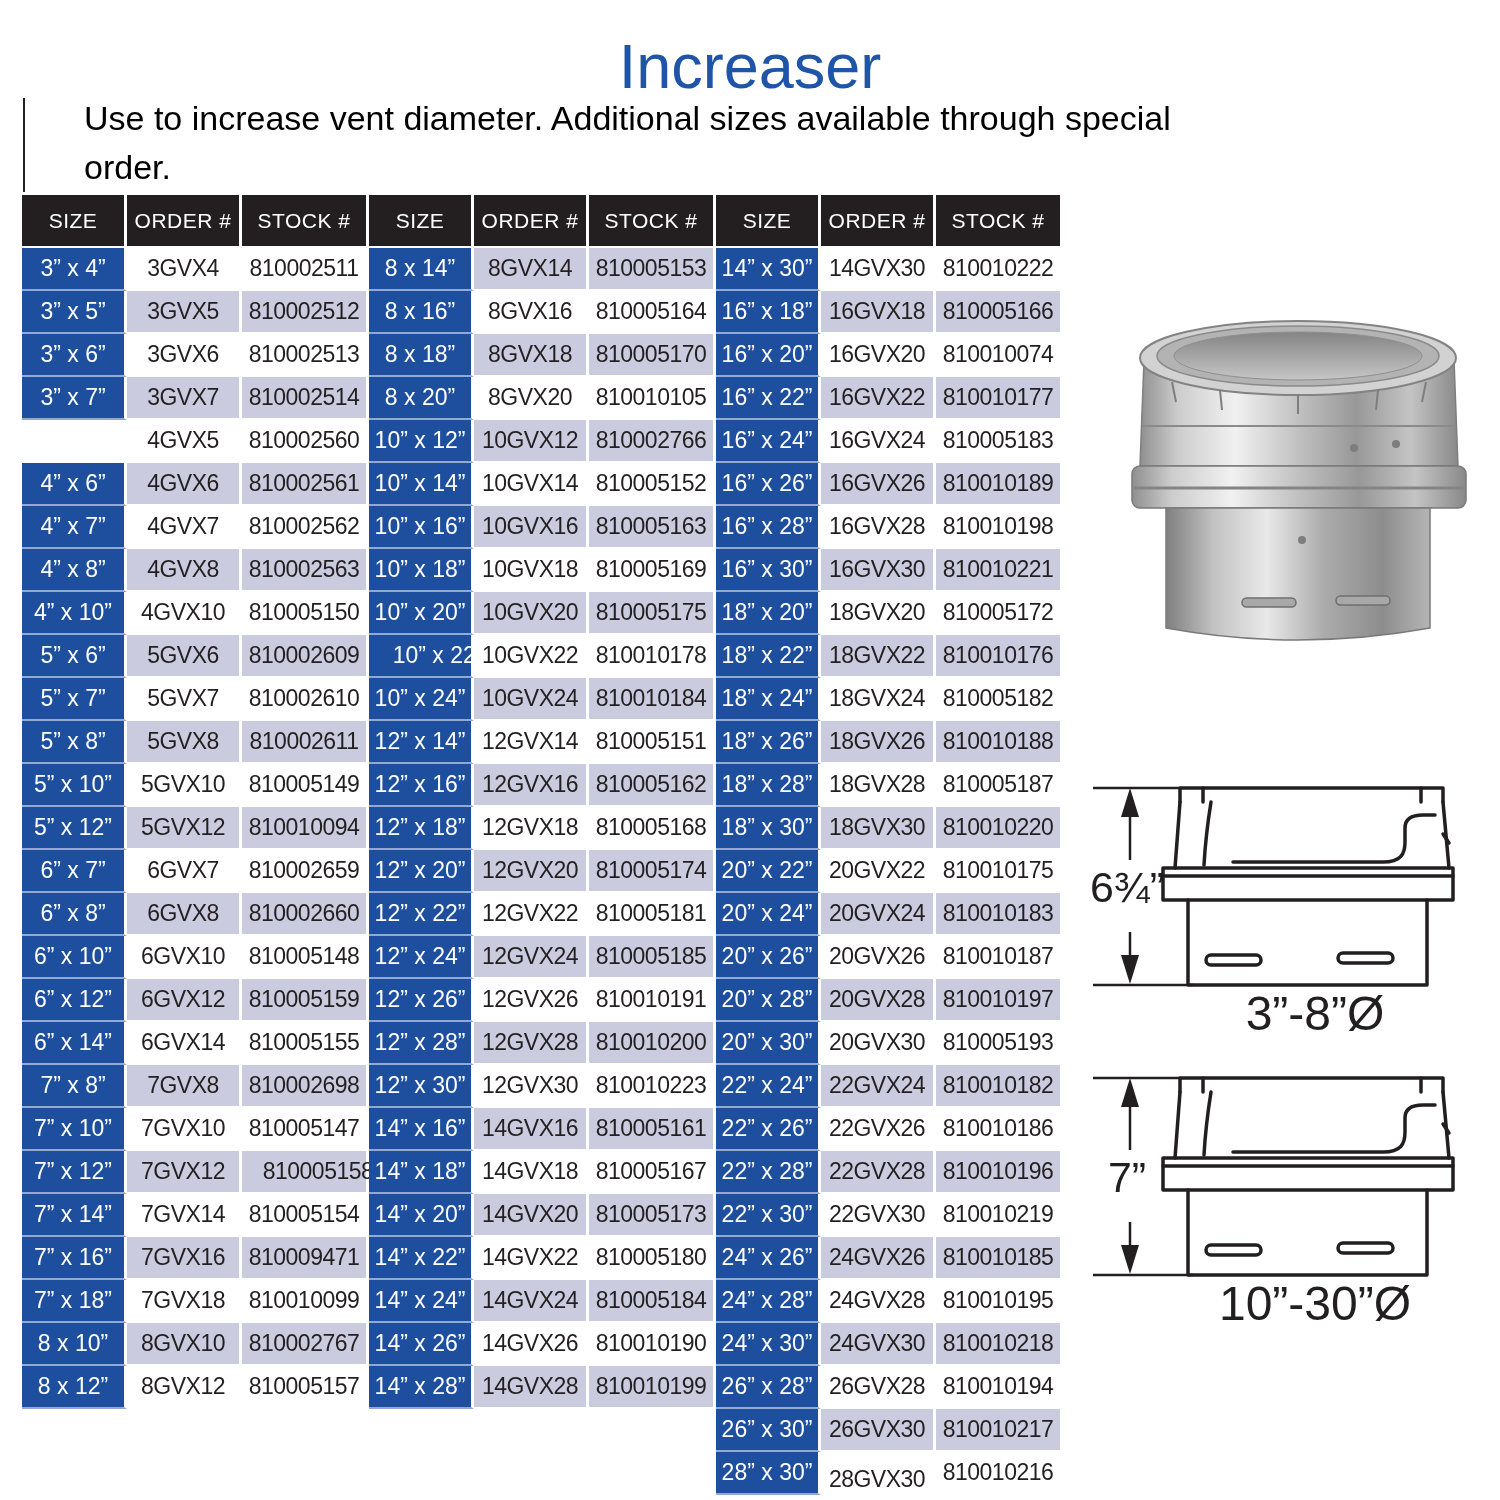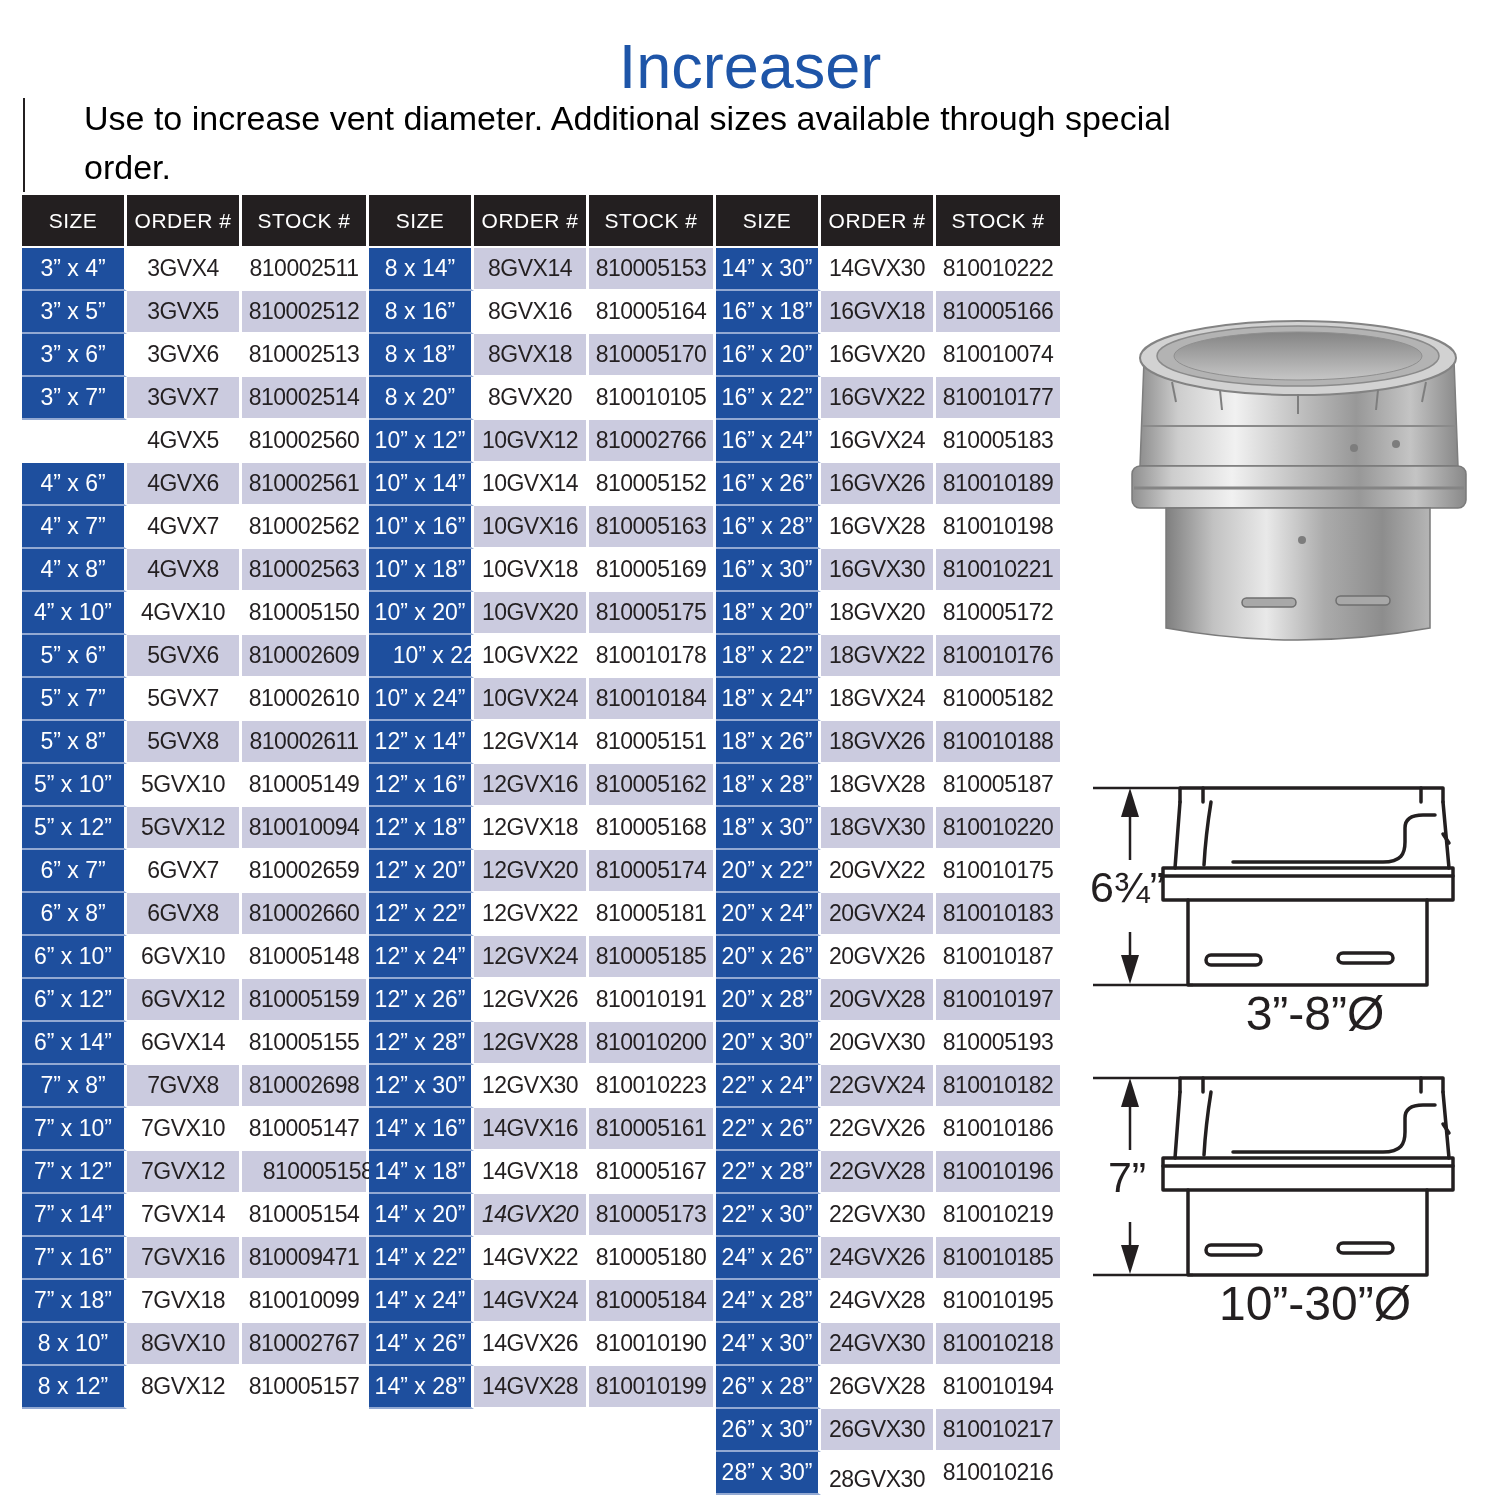--- a/index.html
+++ b/index.html
@@ -191,21 +191,21 @@
     <div class="cell size" style="grid-area: 21 / 4;">12” x 30”</div>
     <div class="cell num" style="grid-area: 21 / 5;">12GVX30</div>
     <div class="cell num" style="grid-area: 21 / 6;">810010223</div>
     <div class="cell size" style="grid-area: 22 / 4;">14” x 16”</div>
     <div class="cell num lav" style="grid-area: 22 / 5;">14GVX16</div>
     <div class="cell num lav" style="grid-area: 22 / 6;">810005161</div>
     <div class="cell size" style="grid-area: 23 / 4;">14” x 18”</div>
     <div class="cell num" style="grid-area: 23 / 5;">14GVX18</div>
     <div class="cell num" style="grid-area: 23 / 6;">810005167</div>
     <div class="cell size" style="grid-area: 24 / 4;">14” x 20”</div>
-    <div class="cell num lav" style="grid-area: 24 / 5; font-style: italic;">14GVX20</div>
+    <div class="cell num lav" style="grid-area: 24 / 5;">14GVX20</div>
     <div class="cell num lav" style="grid-area: 24 / 6;">810005173</div>
     <div class="cell size" style="grid-area: 25 / 4;">14” x 22”</div>
     <div class="cell num" style="grid-area: 25 / 5;">14GVX22</div>
     <div class="cell num" style="grid-area: 25 / 6;">810005180</div>
     <div class="cell size" style="grid-area: 26 / 4;">14” x 24”</div>
     <div class="cell num lav" style="grid-area: 26 / 5;">14GVX24</div>
     <div class="cell num lav" style="grid-area: 26 / 6;">810005184</div>
     <div class="cell size" style="grid-area: 27 / 4;">14” x 26”</div>
     <div class="cell num" style="grid-area: 27 / 5;">14GVX26</div>
     <div class="cell num" style="grid-area: 27 / 6;">810010190</div>

